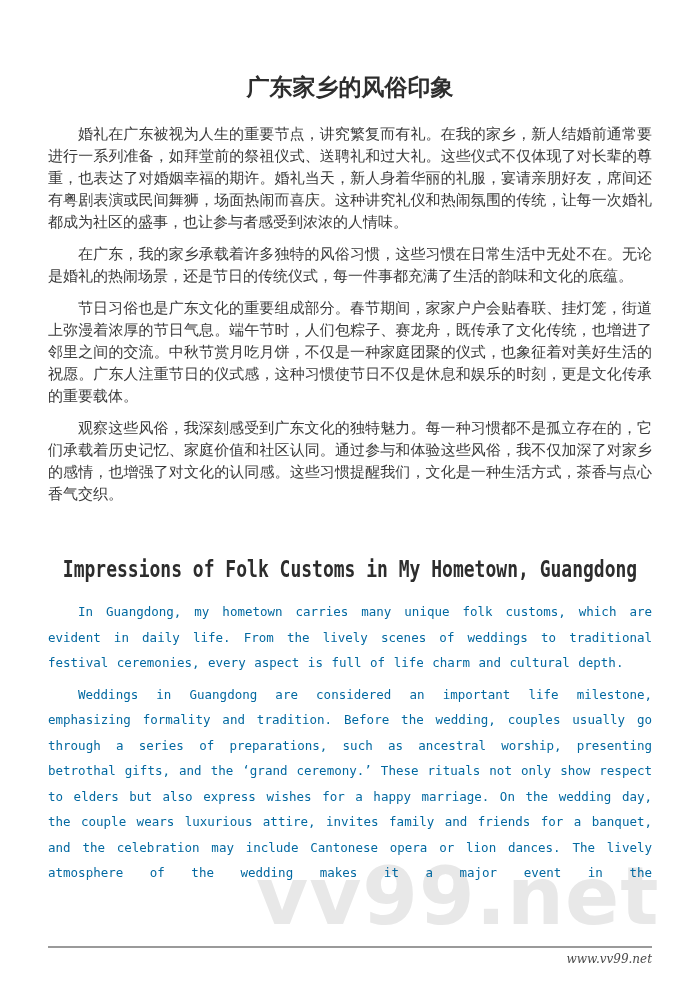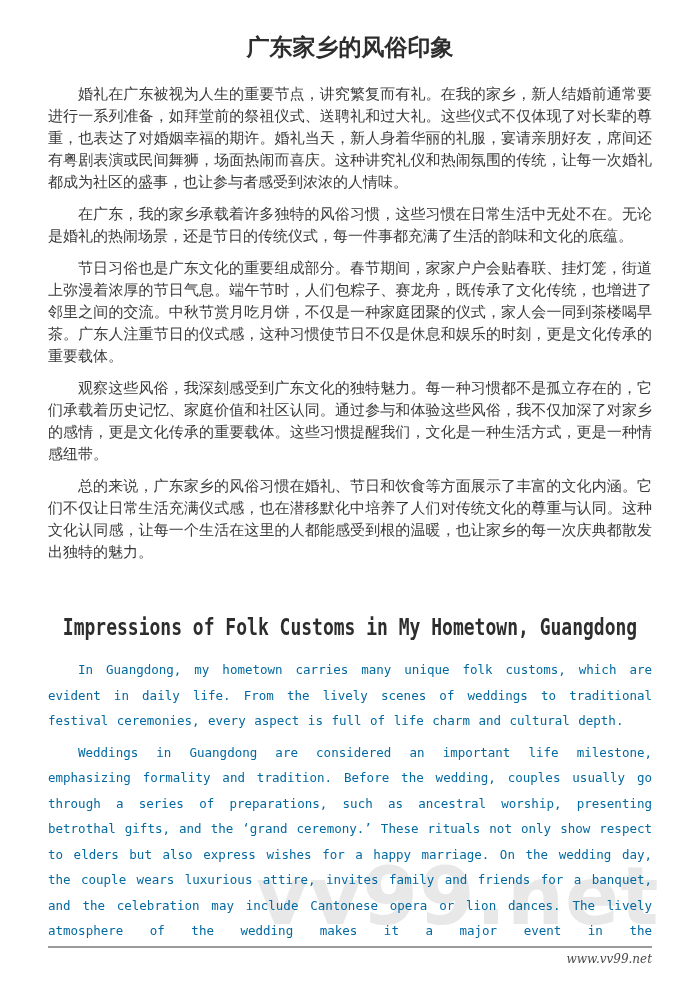--- a/index.html
+++ b/index.html
@@ -29,21 +29,21 @@
     white-space: nowrap;
     user-select: none;
     text-align: center;
   }
   .content {
     position: relative;
     padding: 0 48px;
   }
   .cn-title {
     margin: 0 0 21px 0;
-    padding-top: 32px;
+    padding-top: 72px;
     text-align: center;
     font-size: 23px;
     font-weight: bold;
     line-height: 30px;
     color: #2d2d2d;
     font-family: "DejaVu Serif", "Liberation Serif", serif;
   }
   .cn-para {
     margin: 0 0 10px 0;
     font-size: 15px;
@@ -103,26 +103,25 @@
   <div class="watermark">vv99.net</div>
 
   <div class="content">
 
     <h1 class="cn-title">广东家乡的风俗印象</h1>
 
     <p class="cn-para">婚礼在广东被视为人生的重要节点，讲究繁复而有礼。在我的家乡，新人结婚前通常要进行一系列准备，如拜堂前的祭祖仪式、送聘礼和过大礼。这些仪式不仅体现了对长辈的尊重，也表达了对婚姻幸福的期许。婚礼当天，新人身着华丽的礼服，宴请亲朋好友，席间还有粤剧表演或民间舞狮，场面热闹而喜庆。这种讲究礼仪和热闹氛围的传统，让每一次婚礼都成为社区的盛事，也让参与者感受到浓浓的人情味。</p>
 
     <p class="cn-para">在广东，我的家乡承载着许多独特的风俗习惯，这些习惯在日常生活中无处不在。无论是婚礼的热闹场景，还是节日的传统仪式，每一件事都充满了生活的韵味和文化的底蕴。</p>
 
-    <p class="cn-para">节日习俗也是广东文化的重要组成部分。春节期间，家家户户会贴春联、挂灯笼，街道上弥漫着浓厚的节日气息。端午节时，人们包粽子、赛龙舟，既传承了文化传统，也增进了邻里之间的交流。中秋节赏月吃月饼，不仅是一种家庭团聚的仪式，家人会一同到茶楼喝早茶。广东人注重节日的仪式感，这种习惯使节日不仅是休息和娱乐的时刻，更是文化传承的重要载体。</p>
+    <p class="cn-para">节日习俗也是广东文化的重要组成部分。春节期间，家家户户会贴春联、挂灯笼，街道上弥漫着浓厚的节日气息。端午节时，人们包粽子、赛龙舟，既传承了文化传统，也增进了邻里之间的交流。中秋节赏月吃月饼，不仅是一种家庭团聚的仪式，也象征着对美好生活的祝愿。广东人注重节日的仪式感，这种习惯使节日不仅是休息和娱乐的时刻，更是文化传承的重要载体。</p>
 
 
-    <p class="cn-para">观察这些风俗，我深刻感受到广东文化的独特魅力。每一种习惯都不是孤立存在的，它们承载着历史记忆、家庭价值和社区认同。通过参与和体验这些风俗，我不仅加深了对家乡的感情，更是文化传承的重要载体。这些习惯提醒我们，文化是一种生活方式，更是一种情感纽带。</p>
+    <p class="cn-para">观察这些风俗，我深刻感受到广东文化的独特魅力。每一种习惯都不是孤立存在的，它们承载着历史记忆、家庭价值和社区认同。通过参与和体验这些风俗，我不仅加深了对家乡的感情，也增强了对文化的认同感。这些习惯提醒我们，文化是一种生活方式，茶香与点心香气交织。</p>
 
-    <p class="cn-para">总的来说，广东家乡的风俗习惯在婚礼、节日和饮食等方面展示了丰富的文化内涵。它们不仅让日常生活充满仪式感，也在潜移默化中培养了人们对传统文化的尊重与认同。这种文化认同感，让每一个生活在这里的人都能感受到根的温暖，也让家乡的每一次庆典都散发出独特的魅力。</p>
 
     <h2 class="en-title">Impressions of Folk Customs in My Hometown, Guangdong</h2>
 
     <p class="en-para">In Guangdong, my hometown carries many unique folk customs, which are evident in daily life. From the lively scenes of weddings to traditional festival ceremonies, every aspect is full of life charm and cultural depth.</p>
 
     <p class="en-para justify-last">Weddings in Guangdong are considered an important life milestone, emphasizing formality and tradition. Before the wedding, couples usually go through a series of preparations, such as ancestral worship, presenting betrothal gifts, and the ‘grand ceremony.’ These rituals not only show respect to elders but also express wishes for a happy marriage. On the wedding day, the couple wears luxurious attire, invites family and friends for a banquet, and the celebration may include Cantonese opera or lion dances. The lively atmosphere of the wedding makes it a major event in the</p>
 
   </div>
 
   <div class="footer-rule"></div>

